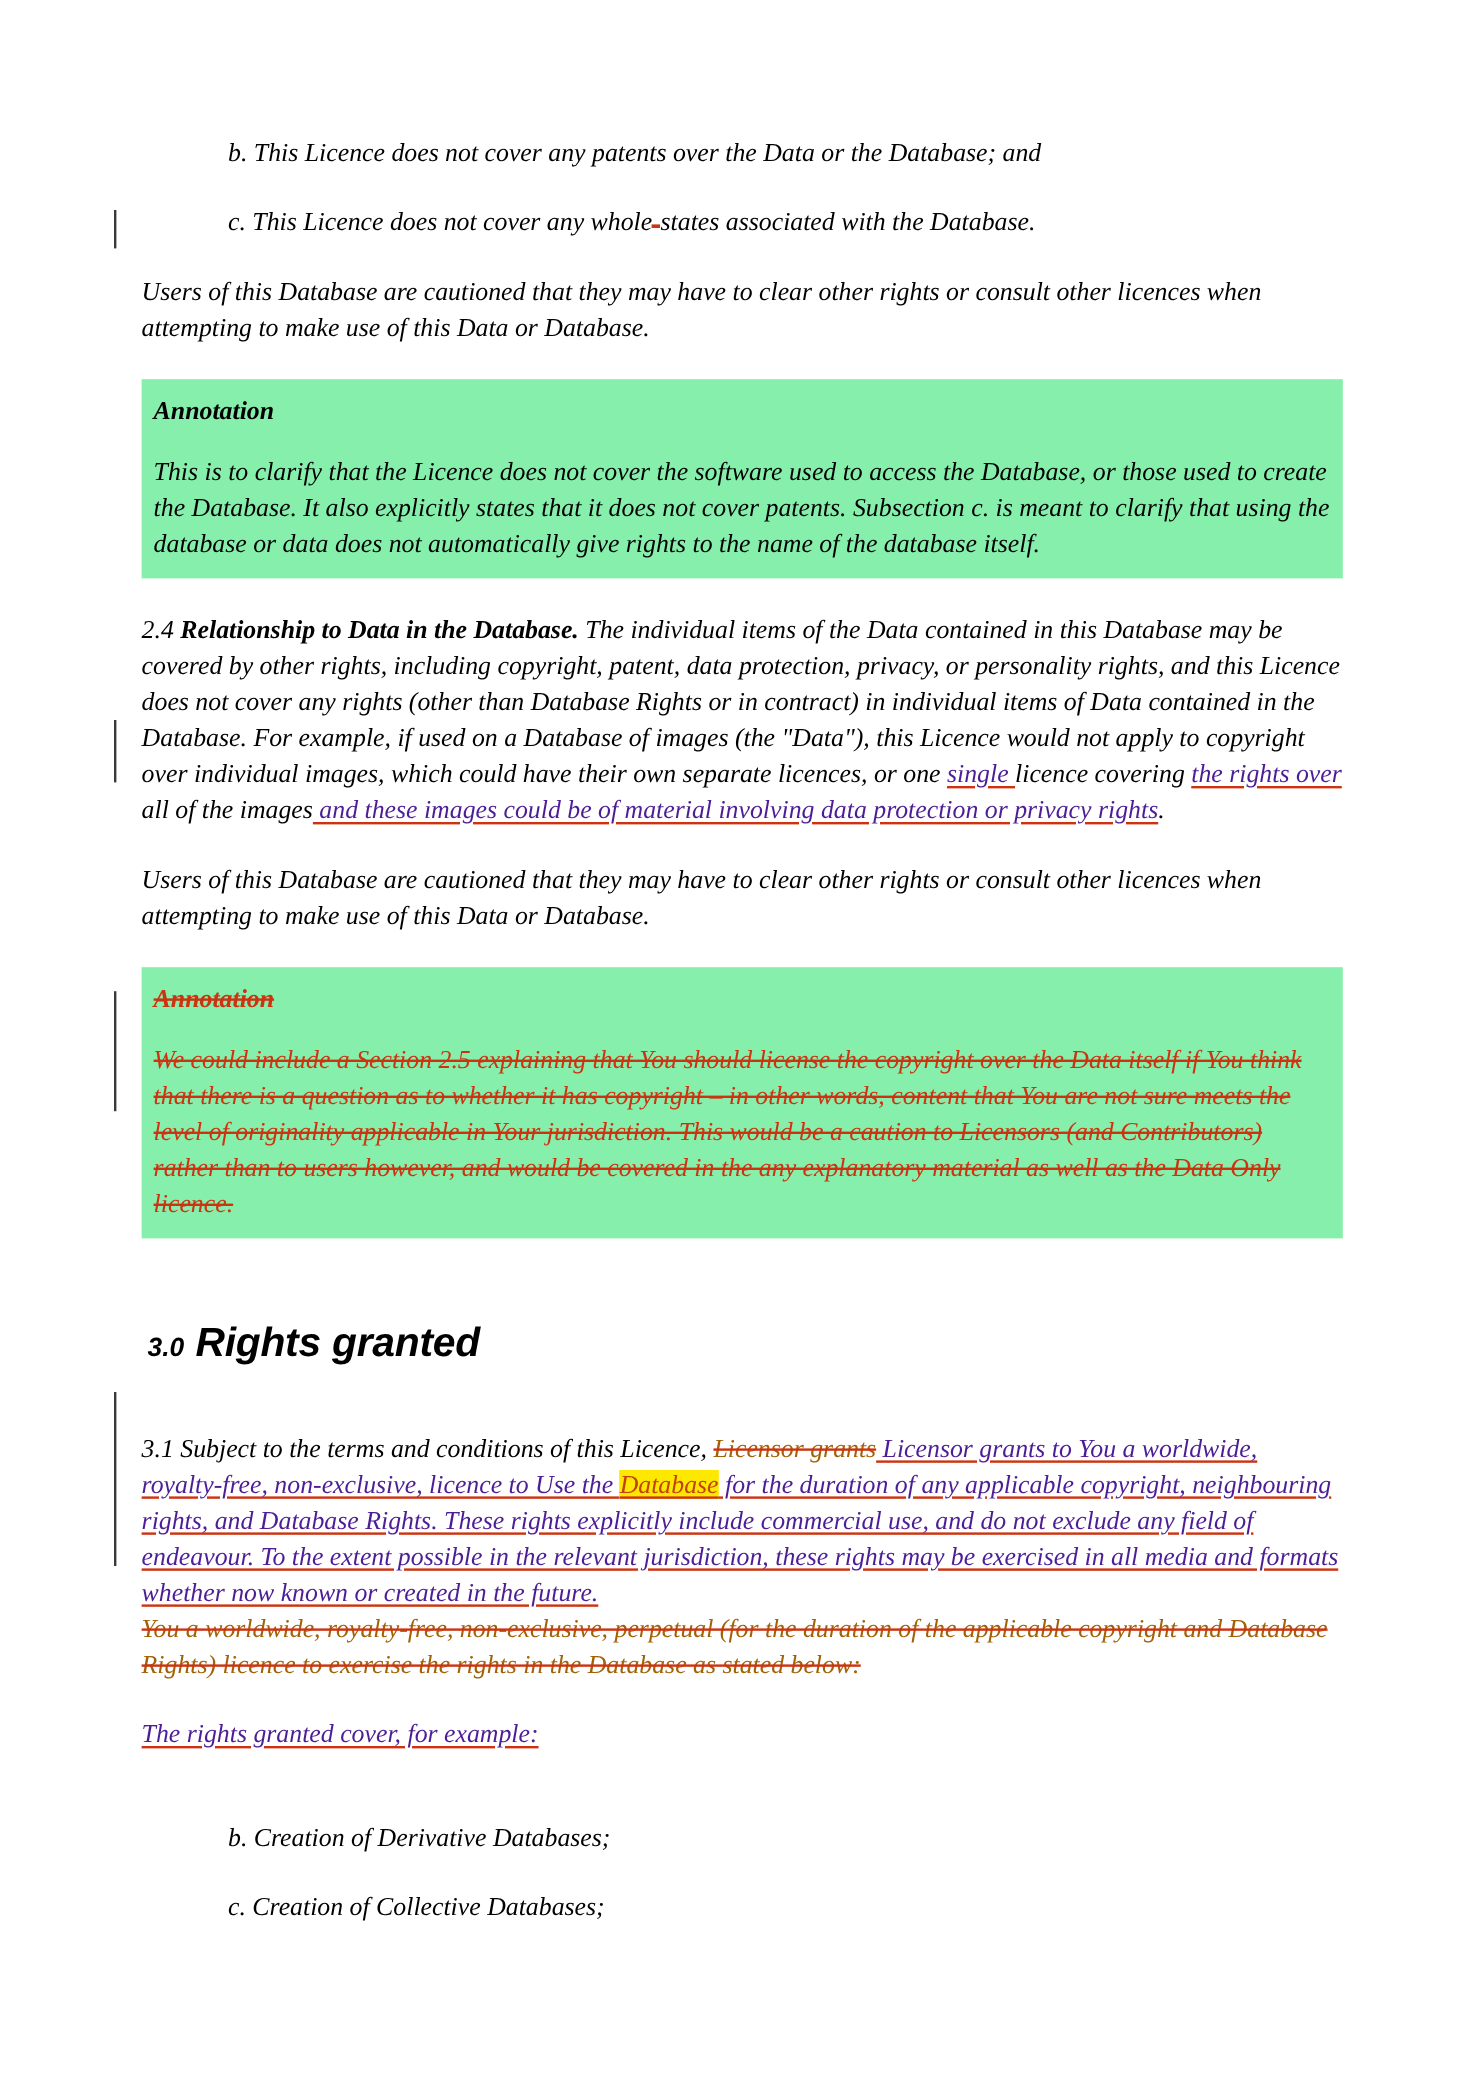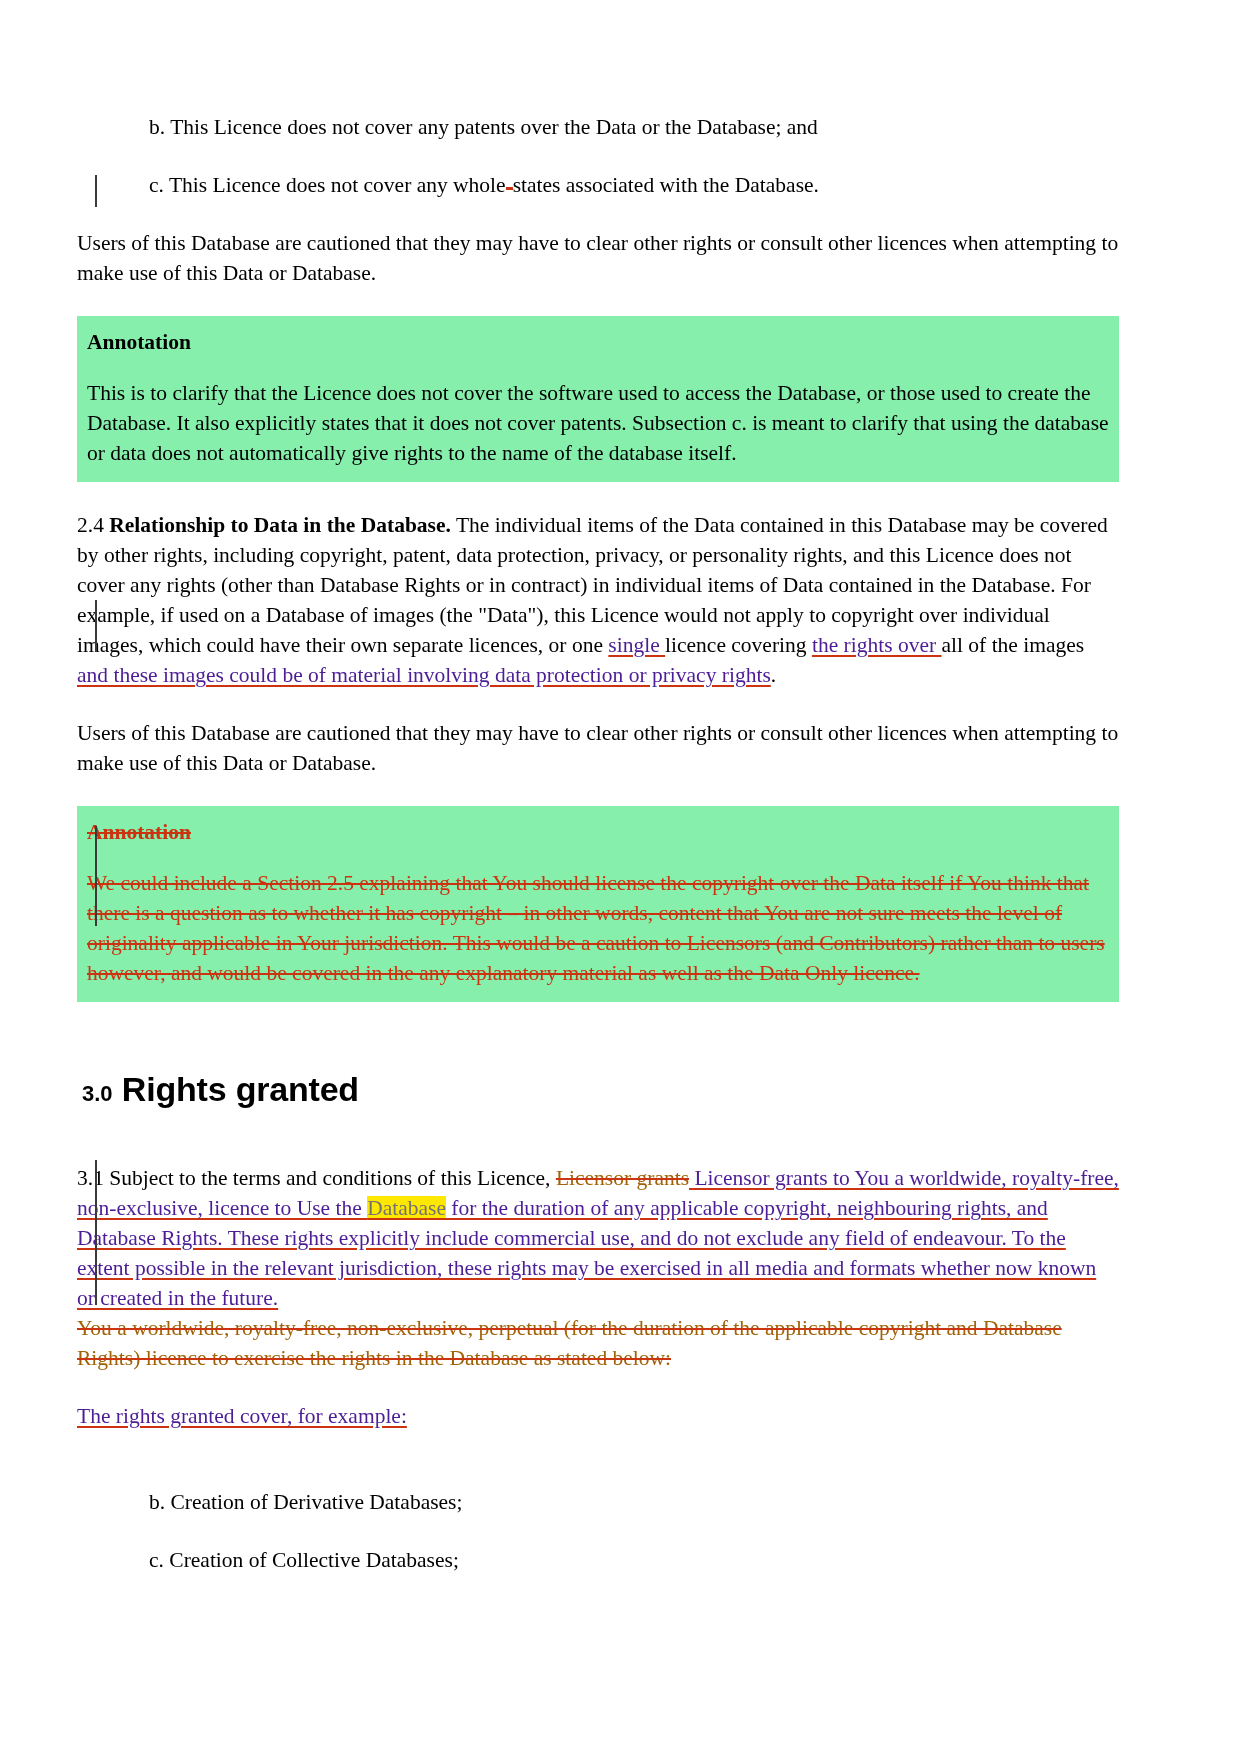--- a/index.html
+++ b/index.html
@@ -7,21 +7,22 @@
     width:1237px;height:1750px;
     background:#ffffff;
     font-family:"Liberation Serif","DejaVu Serif",serif;
     color:#000000;
     -webkit-font-smoothing:antialiased;
   }
   .page{
     position:relative;
     width:1237px;height:1332px;
     box-sizing:border-box;
-    padding:112px 118px 0 77px;
+    padding:112px 118px 0 118px;
+    font-style:italic;
   }
   
   .para{
     font-size:21.5px;
     line-height:30px;
     margin:0 0 0 0;
     text-align:left;
   }
   .listitem{
     font-size:21.5px;
@@ -75,21 +76,21 @@
     text-underline-offset:3px;
   }
   .del{
     color:#a16207;
     text-decoration:line-through;
     text-decoration-color:#cc3311;
     text-decoration-thickness:1.5px;
   }
   .hl{
     background:#ffe800;
-    color:#737373;
+    color:#c2410c;
     text-decoration:underline;
     text-decoration-color:#cc3311;
     text-decoration-thickness:1.5px;
     text-underline-offset:3px;
   }
   .tinyins{
     color:#cc3311;
     border-bottom:3px solid #cc3311;
     display:inline-block;
     width:7px;

